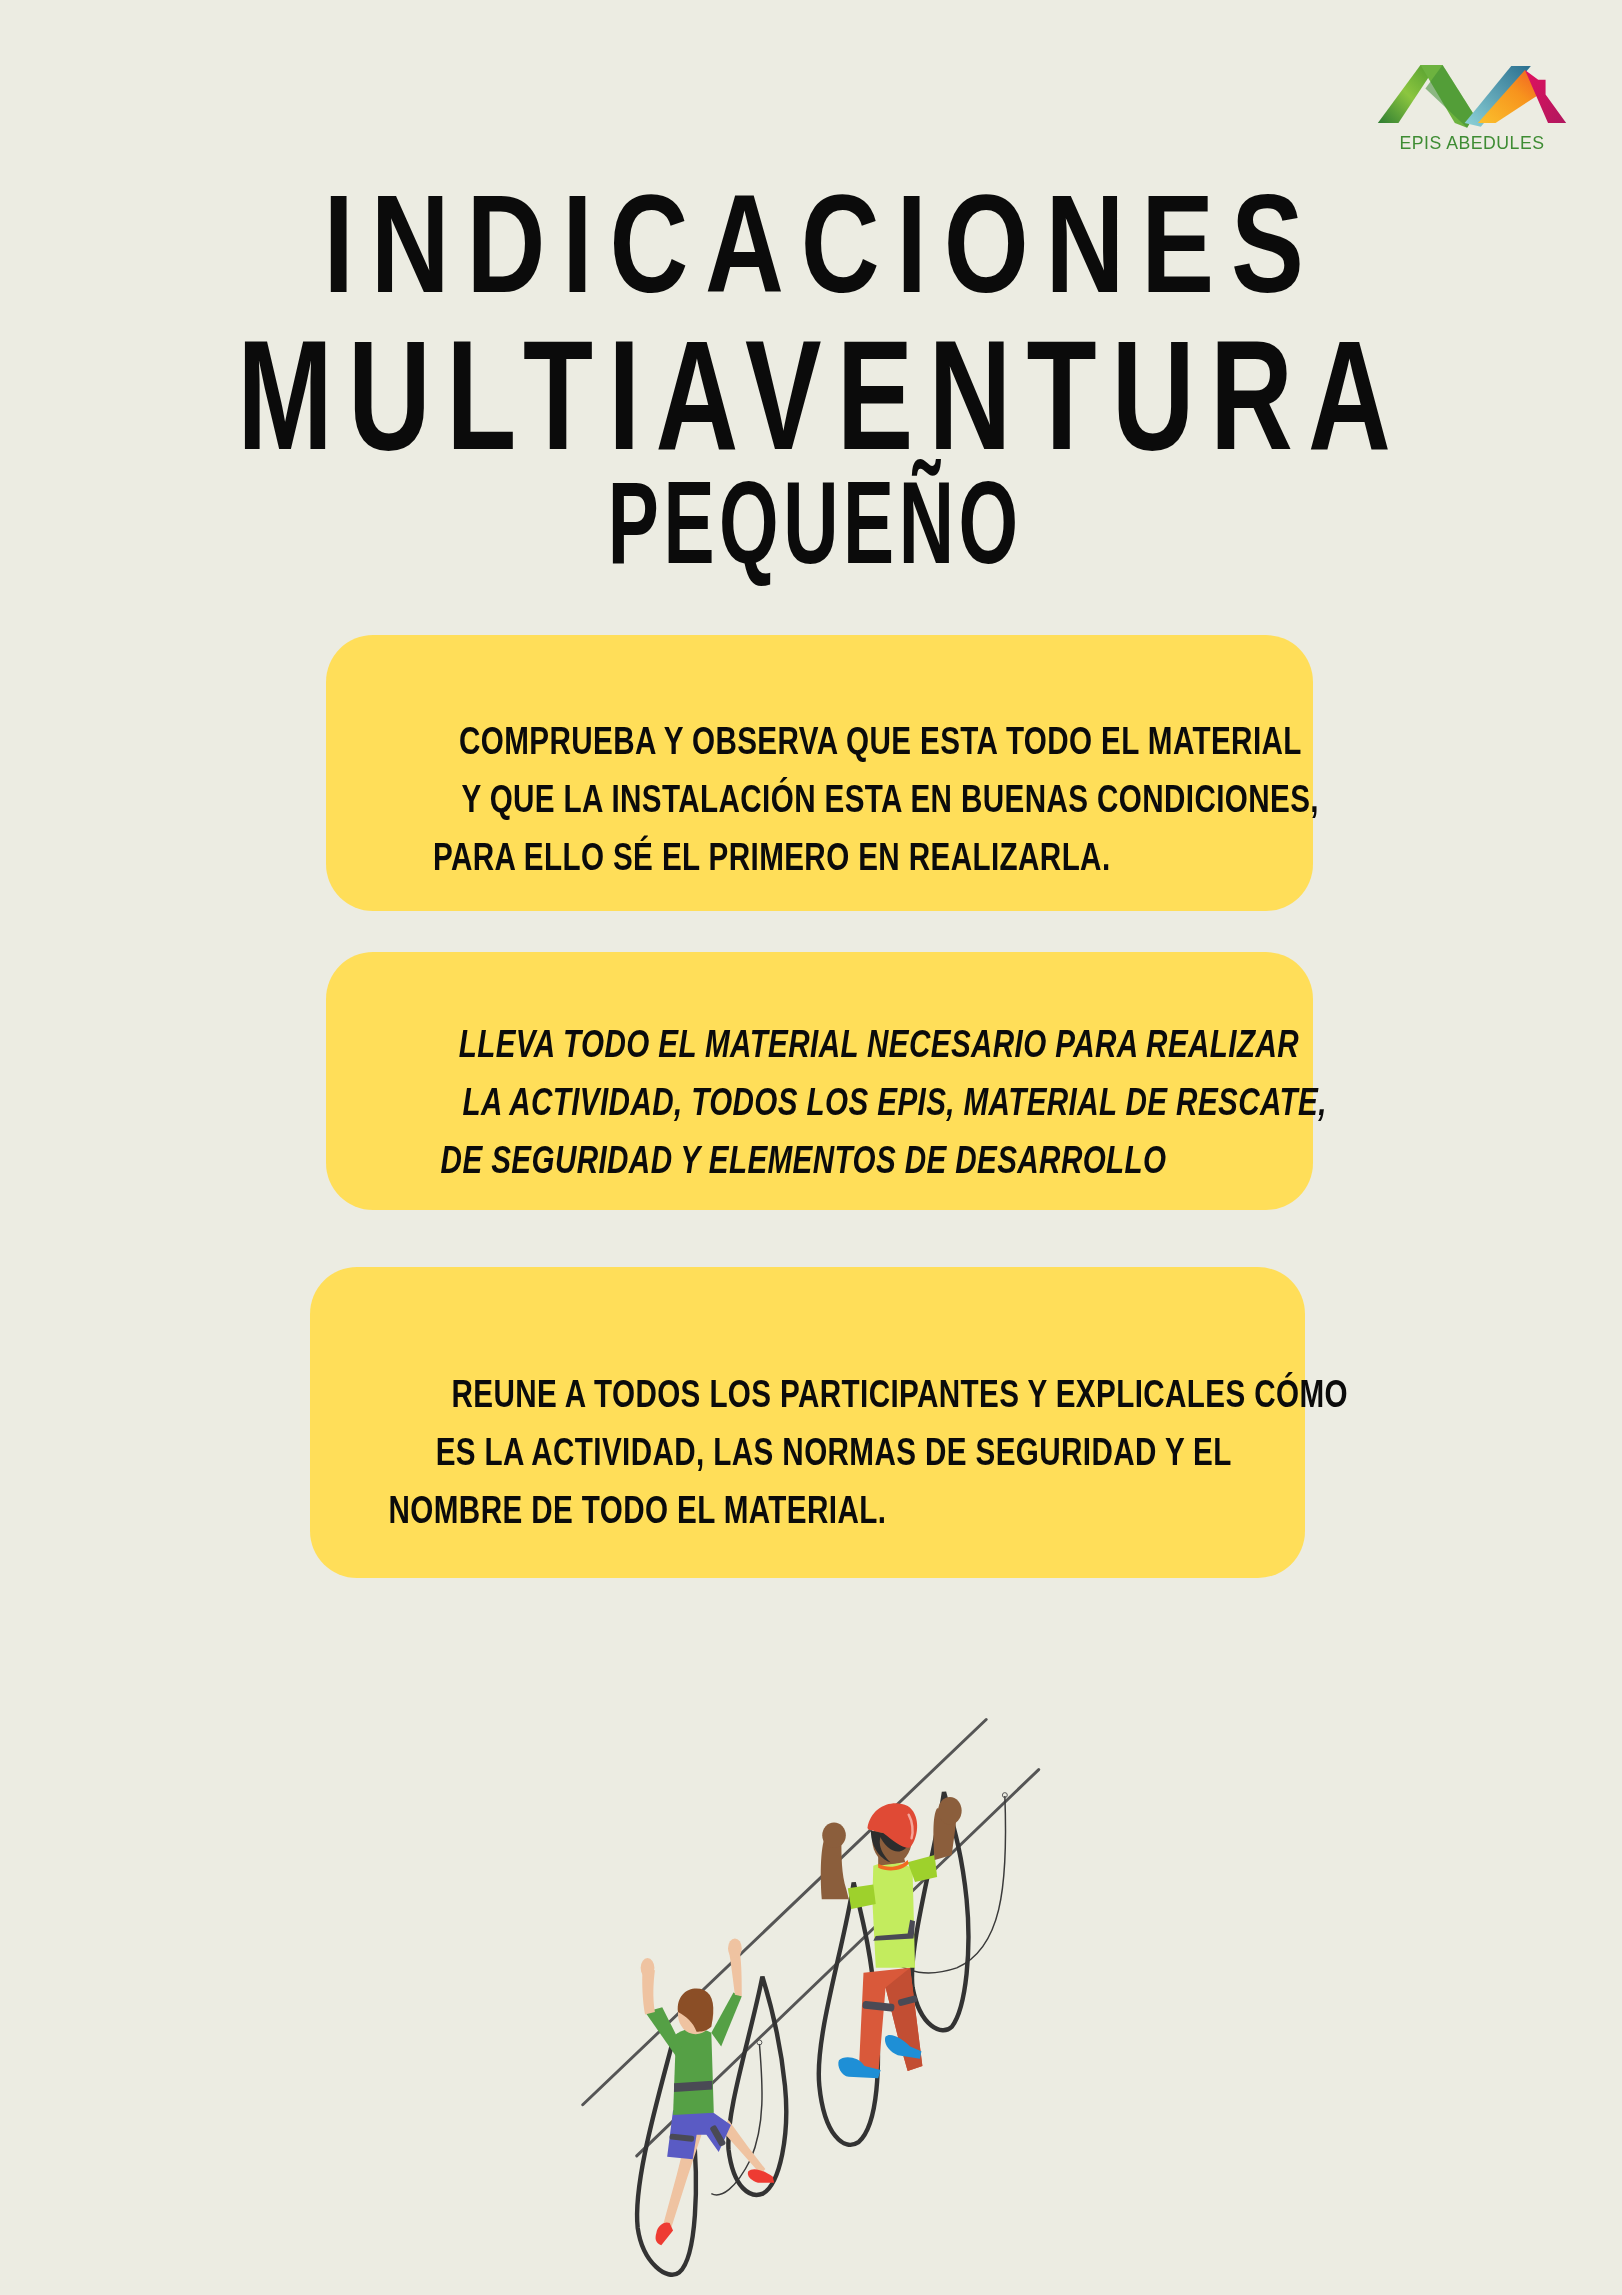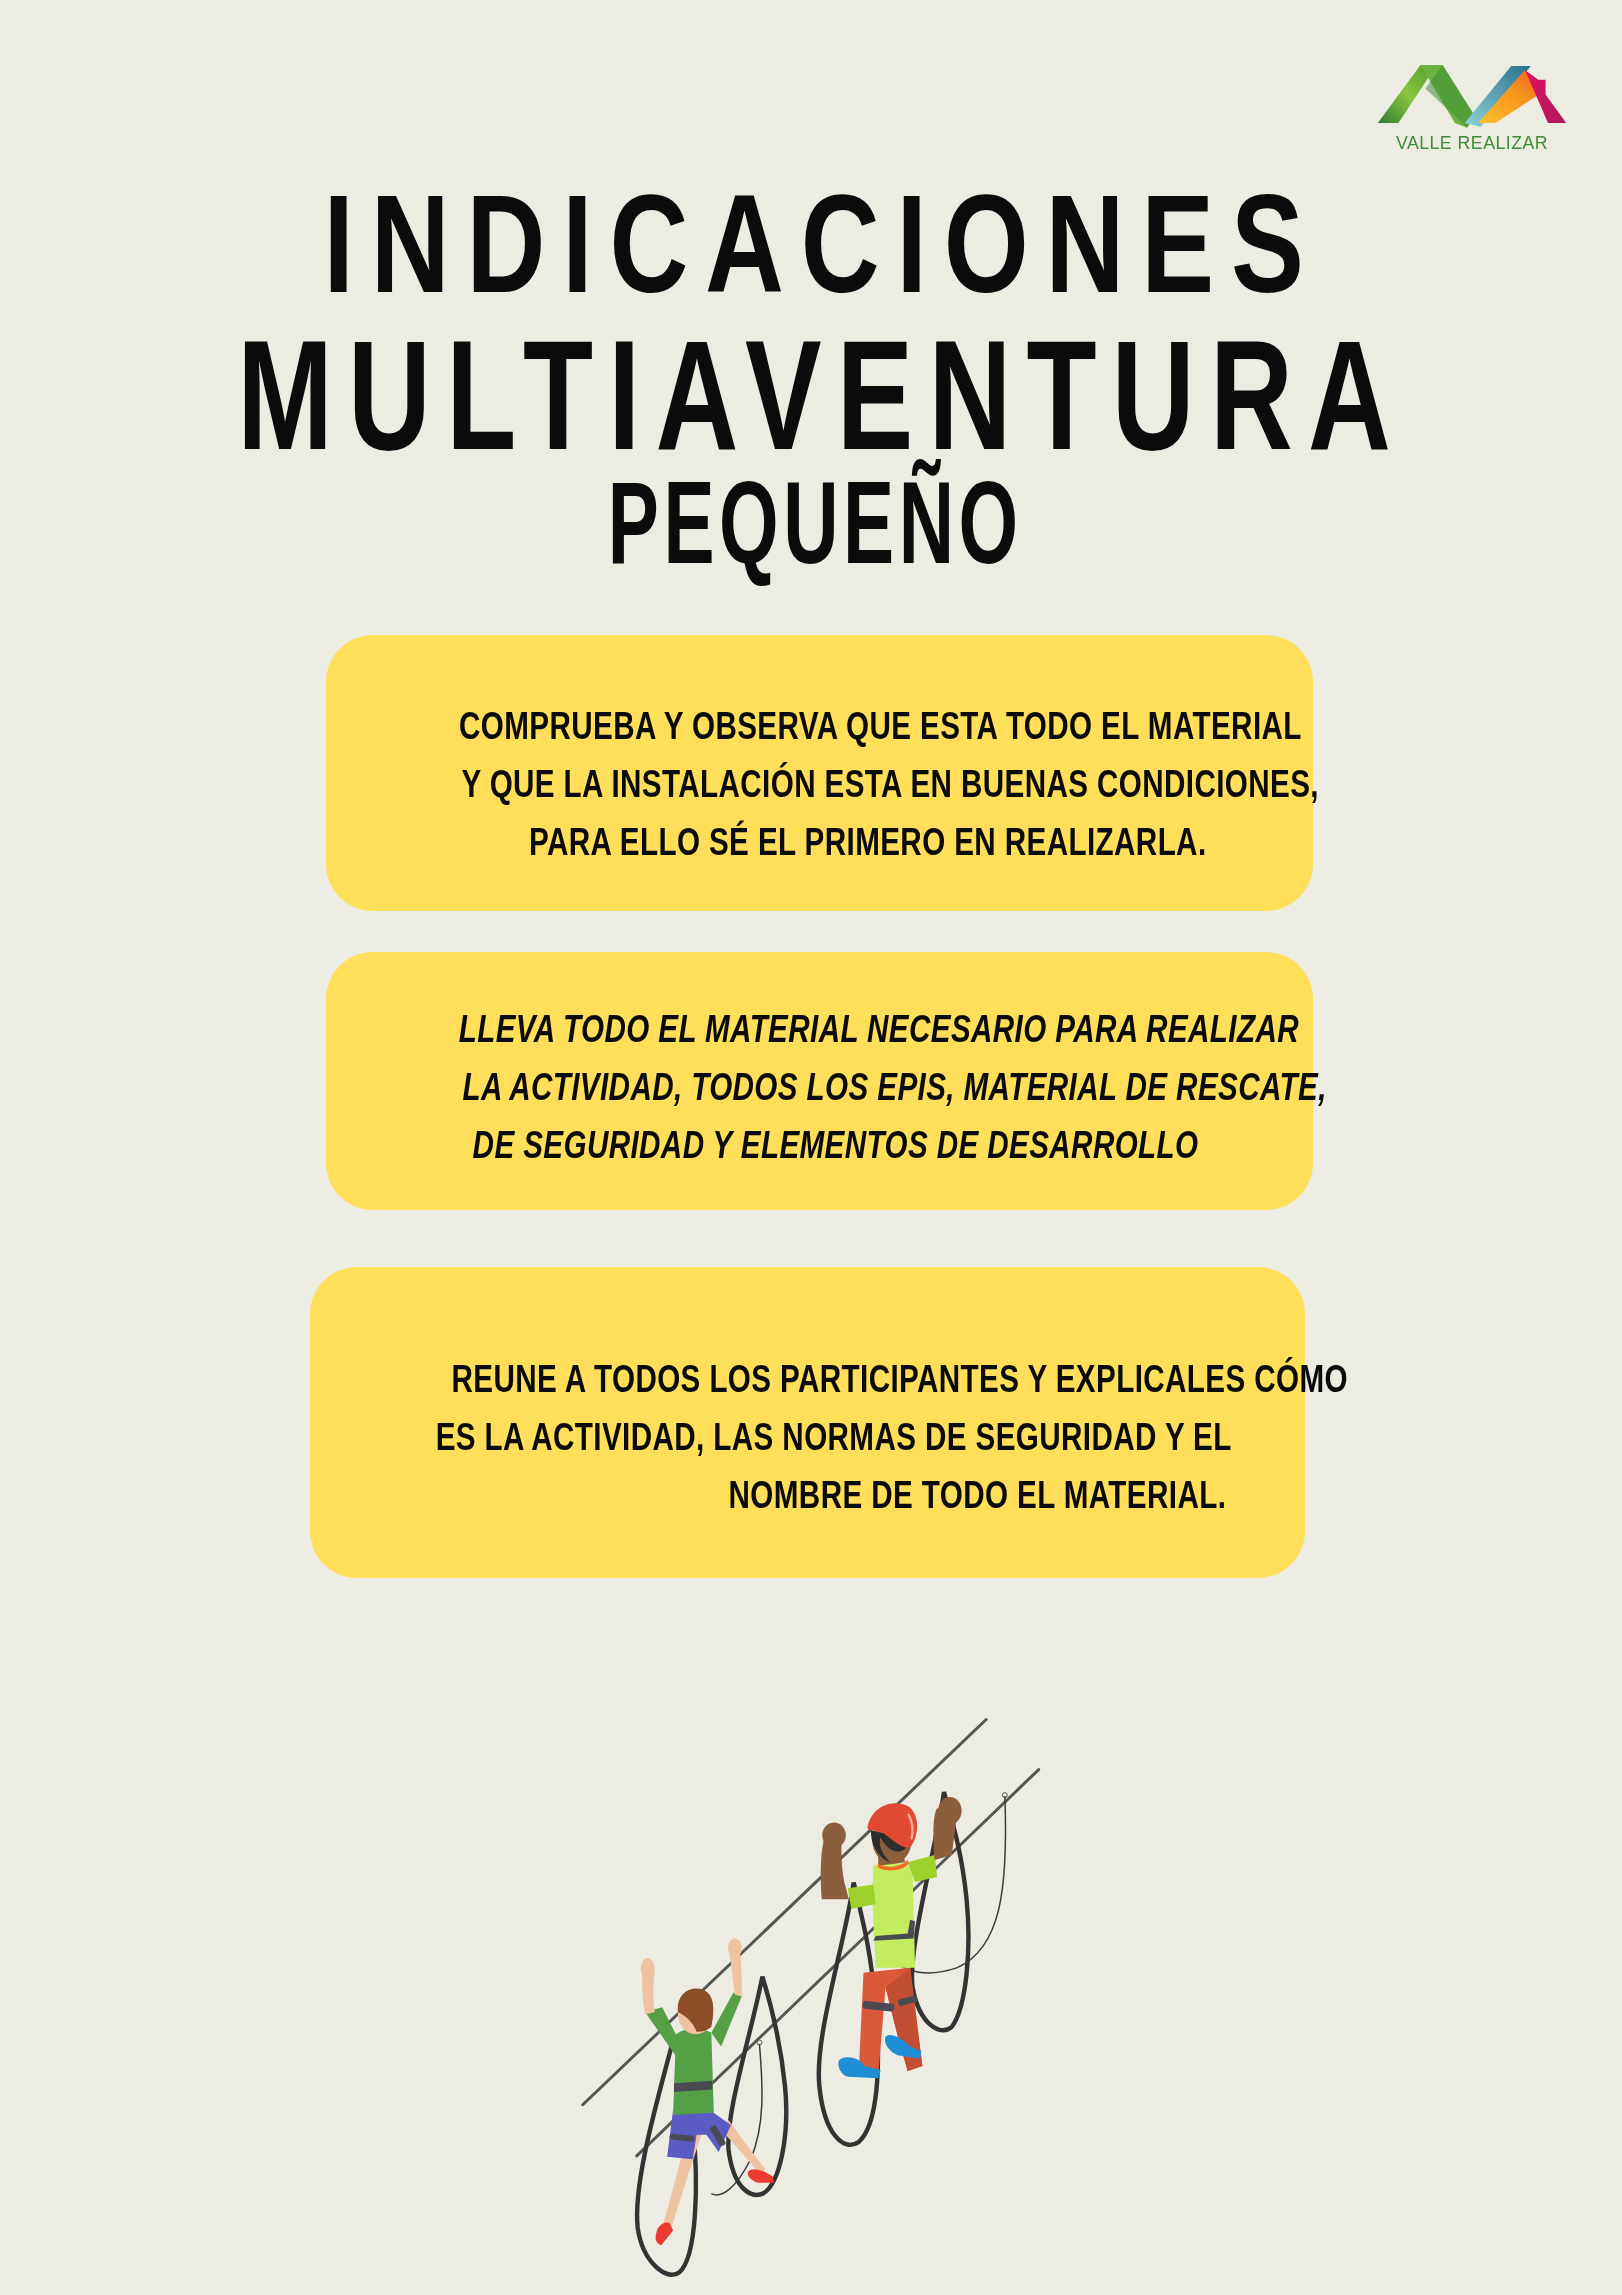--- a/index.html
+++ b/index.html
@@ -63,26 +63,27 @@
   
   .card {
     position: absolute;
     background: #FFDE59;
     border-radius: 47px;
   }
   .card-text {
     position: absolute;
     left: 0;
     right: 0;
-    text-align: right;
+    text-align: left;
     font-family: "Liberation Sans", sans-serif;
     font-weight: 700;
     font-size: 39px;
     line-height: 58px;
     color: #0B0B0B;
+    margin-top: 15px;
   }
   .card-line {
     display: block;
     white-space: nowrap;
   }
   .card-line span {
     display: inline-block;
     transform: scaleX(0.76);
     transform-origin: center;
     letter-spacing: 0.5px;
@@ -127,21 +128,21 @@
         <stop offset="1" stop-color="#B0175E"></stop>
       </linearGradient>
     </defs>
     <polygon points="18,140 105,22 138,22 60,140" fill="url(#gGreen)"></polygon>
     <polygon points="105,22 150,22 215,125 200,150 175,140" fill="#6DB33F"></polygon>
     <polygon points="115,70 150,22 215,125 200,150" fill="#3E8C33" opacity="0.55"></polygon>
     <polygon points="195,140 290,24 330,24 228,148" fill="url(#gTeal)"></polygon>
     <polygon points="222,140 318,32 350,80 258,140" fill="url(#gOrange)"></polygon>
     <polygon points="318,32 345,52 360,52 360,82 402,140 365,140" fill="url(#gMag)"></polygon>
   </svg>
-  <div class="logo-text">VALLE REALIZAR</div>
+  <div class="logo-text">EPIS ABEDULES</div>
 </div>
 
 <div class="title-line t1">
   <span>INDICACIONES</span>
 </div>
 <div class="title-line t2">
   <span>MULTIAVENTURA</span>
 </div>
 <div class="title-line t3">
   <span>PEQUEÑO</span>

